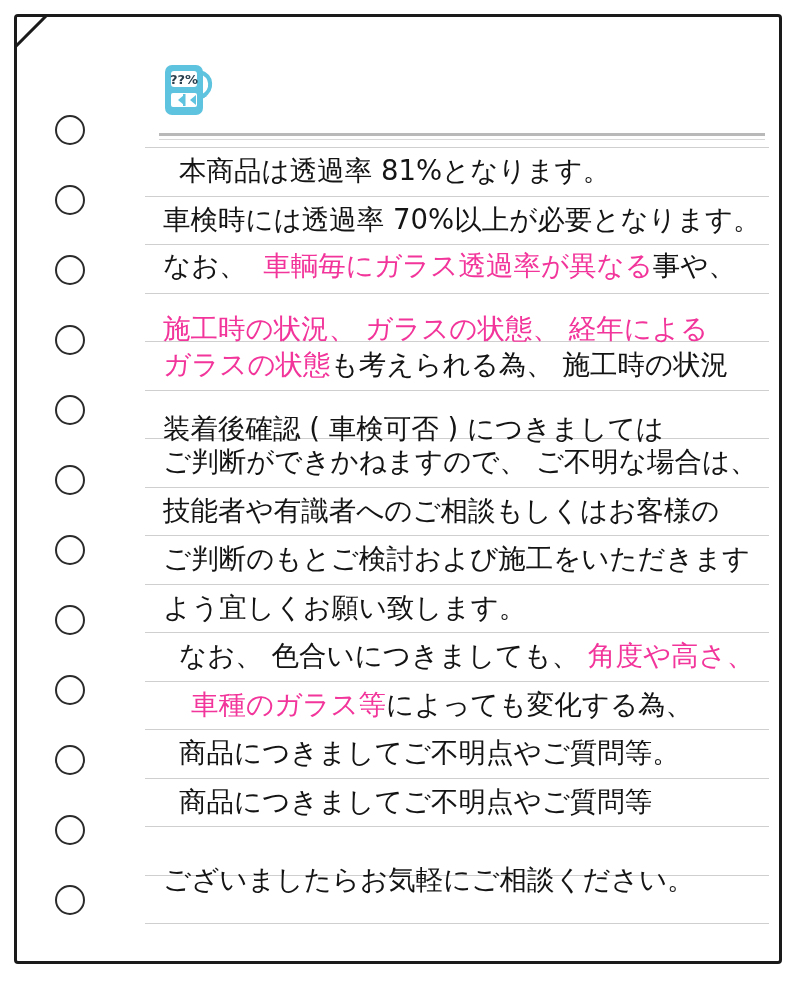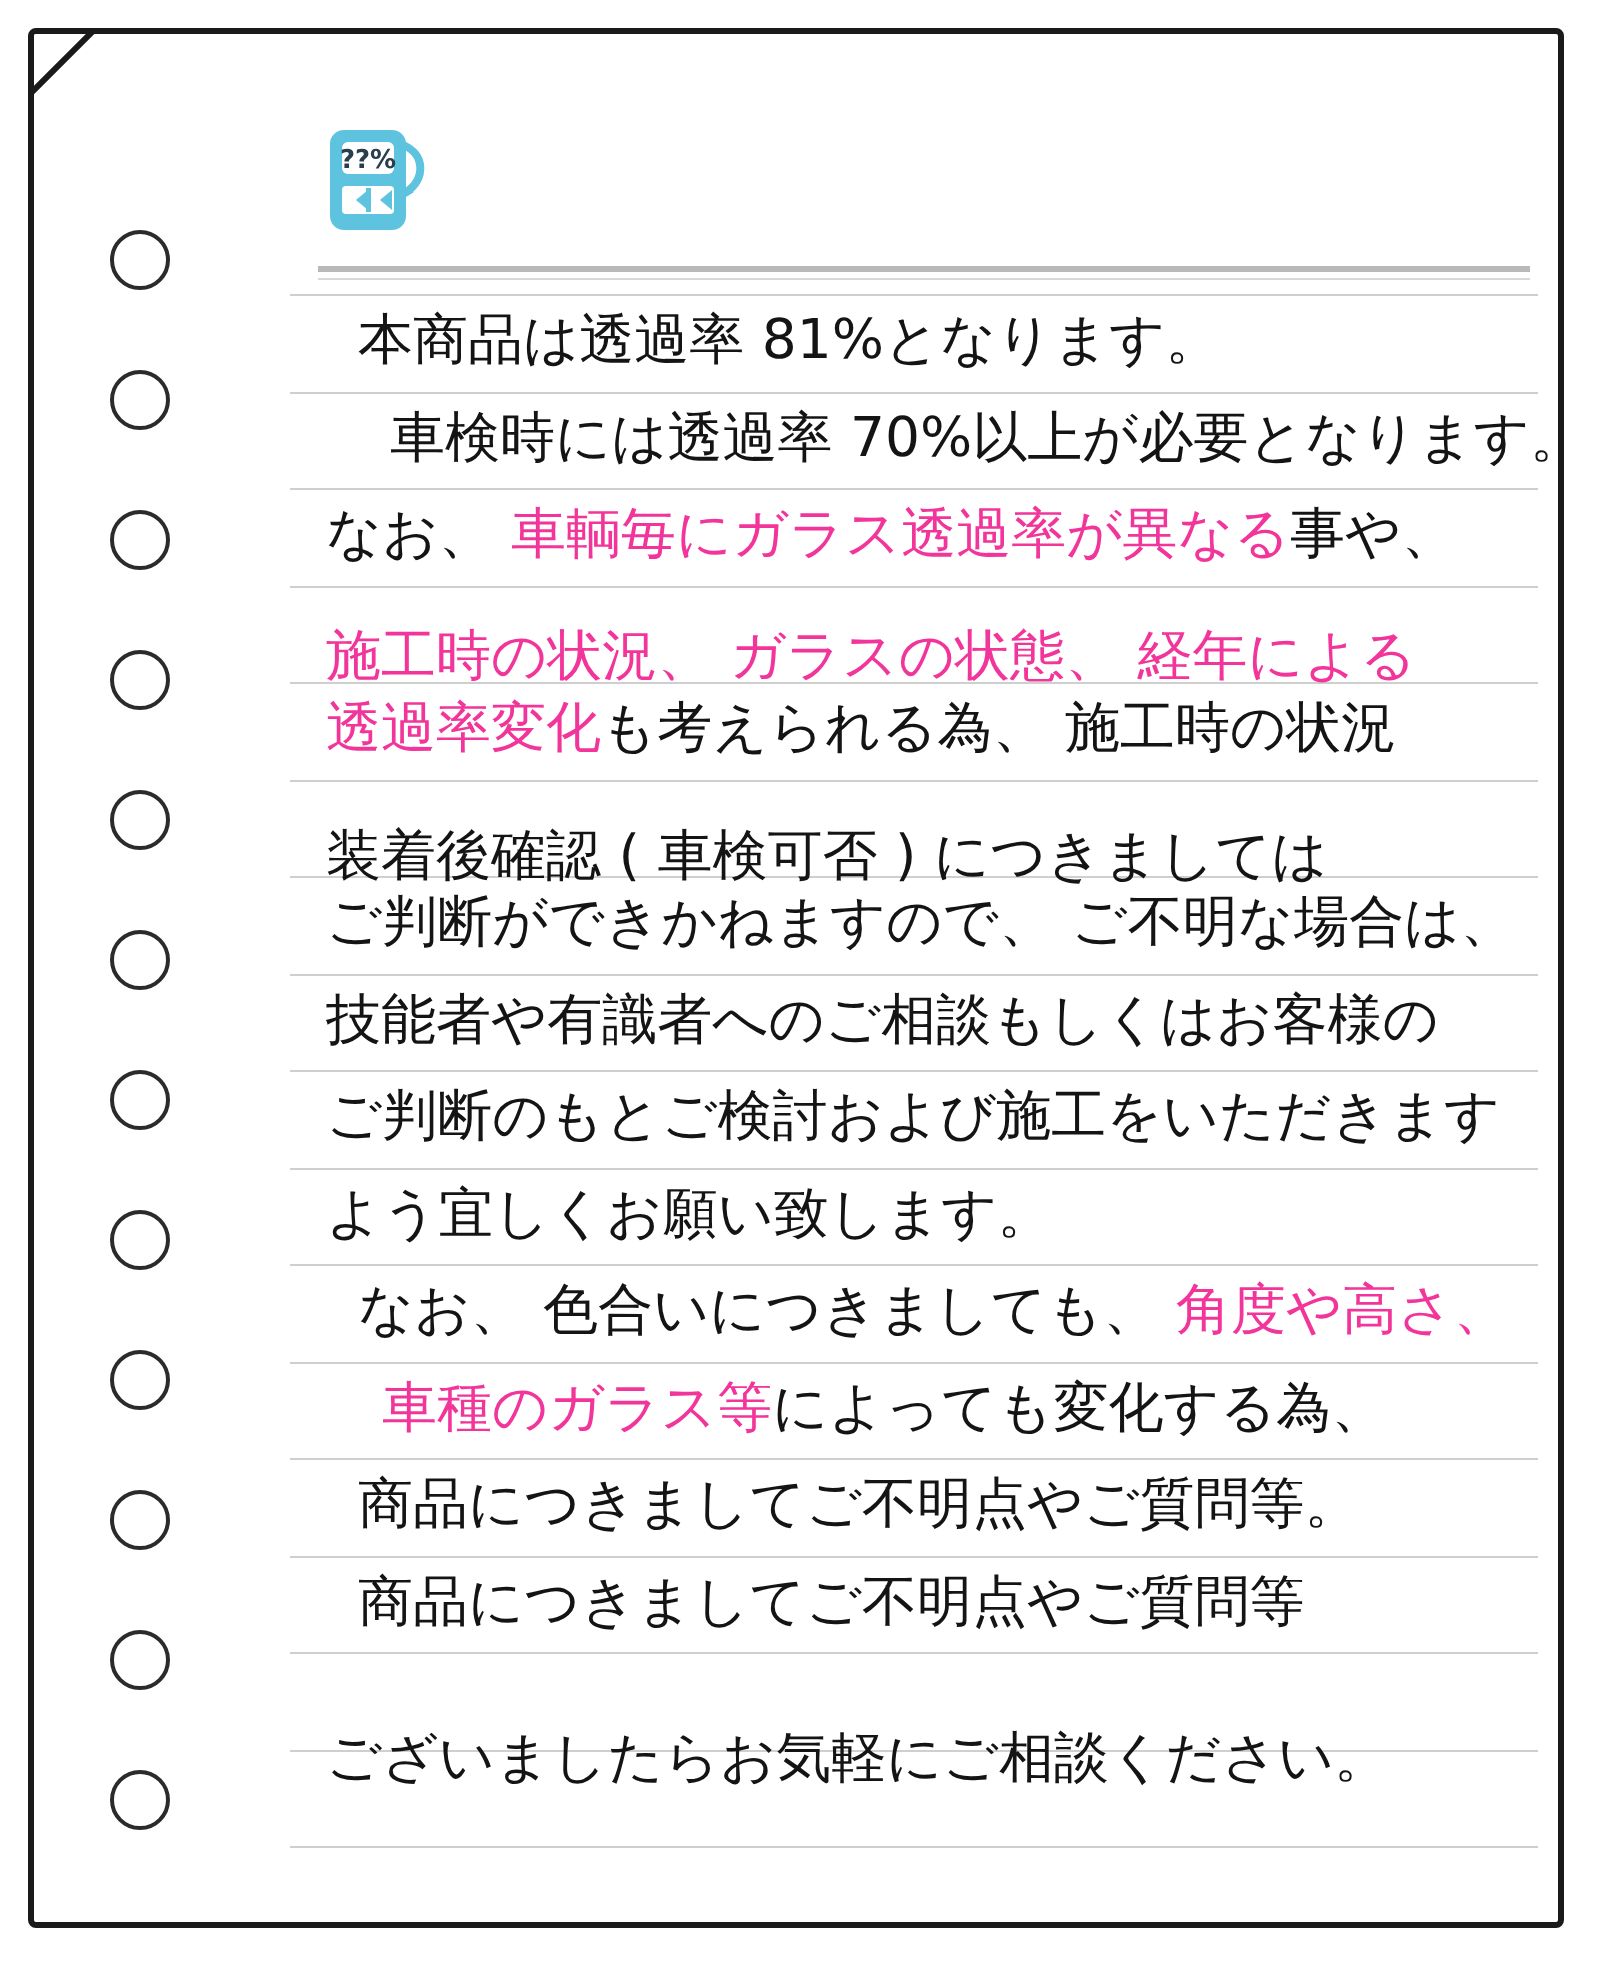--- a/index.html
+++ b/index.html
@@ -201,24 +201,24 @@
           <path d="M41 12 C54 16, 54 30, 44 36" stroke="#5ec3de" stroke-width="4" fill="none" stroke-linecap="round"></path>
           <polygon points="40,32 48,36 40,41" fill="#5ec3de"></polygon>
         </svg>
       </div>
     </div>
     <div id="title-underline"></div>
     <div id="title-underline2"></div>
 
     <div id="body-lines">
         <div class="line indent1" style="top: 140px;"><span class="seg">本商品は透過率 81%となります。</span></div>
-        <div class="line" style="top: 188.5px; margin-left: 32px;"><span class="seg">車検時には透過率 70%以上が必要となります。</span></div>
-        <div class="line" style="top: 237px;"><span class="seg">なお、 </span><span class="seg pink">車輌毎にガラス透過率が異なる</span><span class="seg">事や、</span></div>
+        <div class="line" style="top: 188.5px;"><span class="seg">車検時には透過率 70%以上が必要となります。</span></div>
+        <div class="line" style="top: 237px; font-family: Liberation Mono, monospace;"><span class="seg">なお、 </span><span class="seg pink">車輌毎にガラス透過率が異なる</span><span class="seg">事や、</span></div>
         <div class="line" style="top: 282px; margin-top: 16px;"><span class="seg pink">施工時の状況、 ガラスの状態、 経年による</span></div>
-        <div class="line" style="top: 334px;"><span class="seg pink">透過率変化</span><span class="seg">も考えられる為、 施工時の状況</span></div>
+        <div class="line" style="top: 334px;"><span class="seg pink">ガラスの状態</span><span class="seg">も考えられる為、 施工時の状況</span></div>
         <div class="line" style="top: 398px;"><span class="seg">装着後確認 ( 車検可否 ) につきましては</span></div>
         <div class="line" style="top: 431px;"><span class="seg">ご判断ができかねますので、 ご不明な場合は、</span></div>
         <div class="line" style="top: 479.5px;"><span class="seg">技能者や有識者へのご相談もしくはお客様の</span></div>
         <div class="line" style="top: 528px;"><span class="seg">ご判断のもとご検討および施工をいただきます</span></div>
         <div class="line" style="top: 576.5px;"><span class="seg">よう宜しくお願い致します。</span></div>
         <div class="line indent1" style="top: 625px;"><span class="seg">なお、 色合いにつきましても、 </span><span class="seg pink">角度や高さ、</span></div>
         <div class="line" style="top: 673.5px; margin-left: 28px;"><span class="seg pink">車種のガラス等</span><span class="seg">によっても変化する為、</span></div>
         <div class="line indent1" style="top: 722px;"><span class="seg">商品につきましてご不明点やご質問等。</span></div>
         <div class="line indent1" style="top: 770.5px;"><span class="seg">商品につきましてご不明点やご質問等</span></div>
         <div class="line" style="top: 849px;"><span class="seg">ございましたらお気軽にご相談ください。</span></div>

